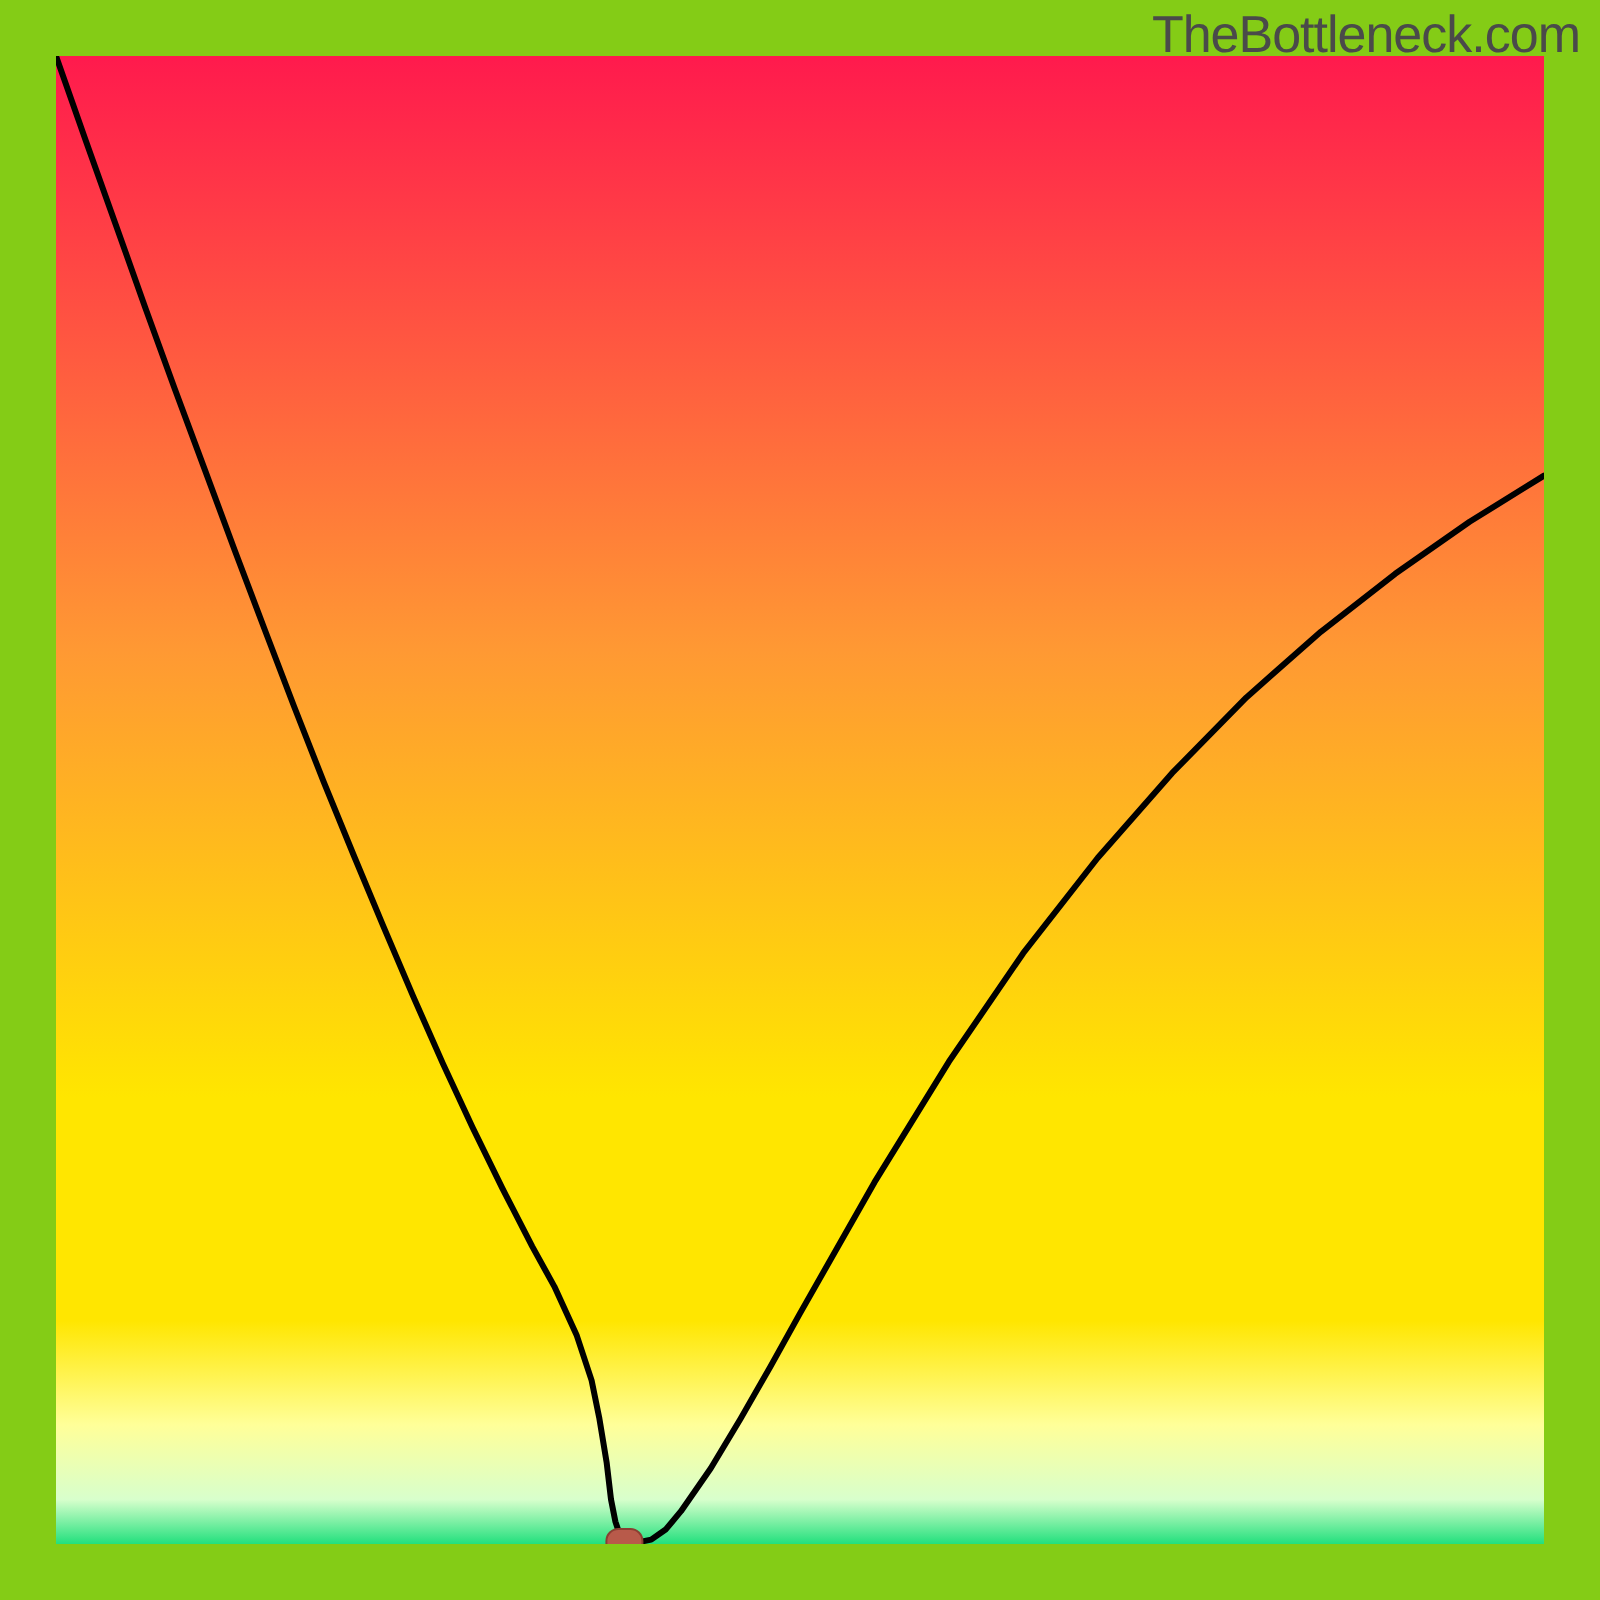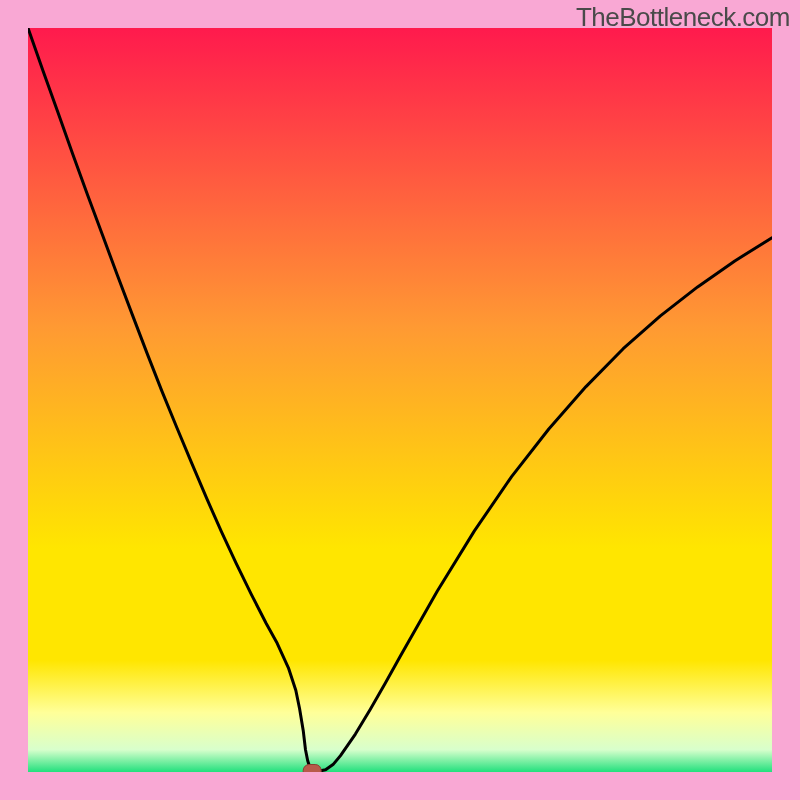--- a/index.html
+++ b/index.html
@@ -1,20 +1,20 @@
 <!DOCTYPE html>
 <html><head>
 <meta charset="utf-8">
 <style>
   * { margin: 0; padding: 0; box-sizing: border-box; }
   html, body { width: 800px; height: 800px; overflow: hidden; }
   .outer {
     width: 800px;
     height: 800px;
-    background: #f9a8d4;
+    background: #84cc16;
     position: relative;
   }
   .watermark {
     position: absolute;
     top: 2px;
     right: 10px;
     color: #4a4a4a;
     font-family: Arial, Helvetica, sans-serif;
     font-size: 26px;
     font-weight: 400;

